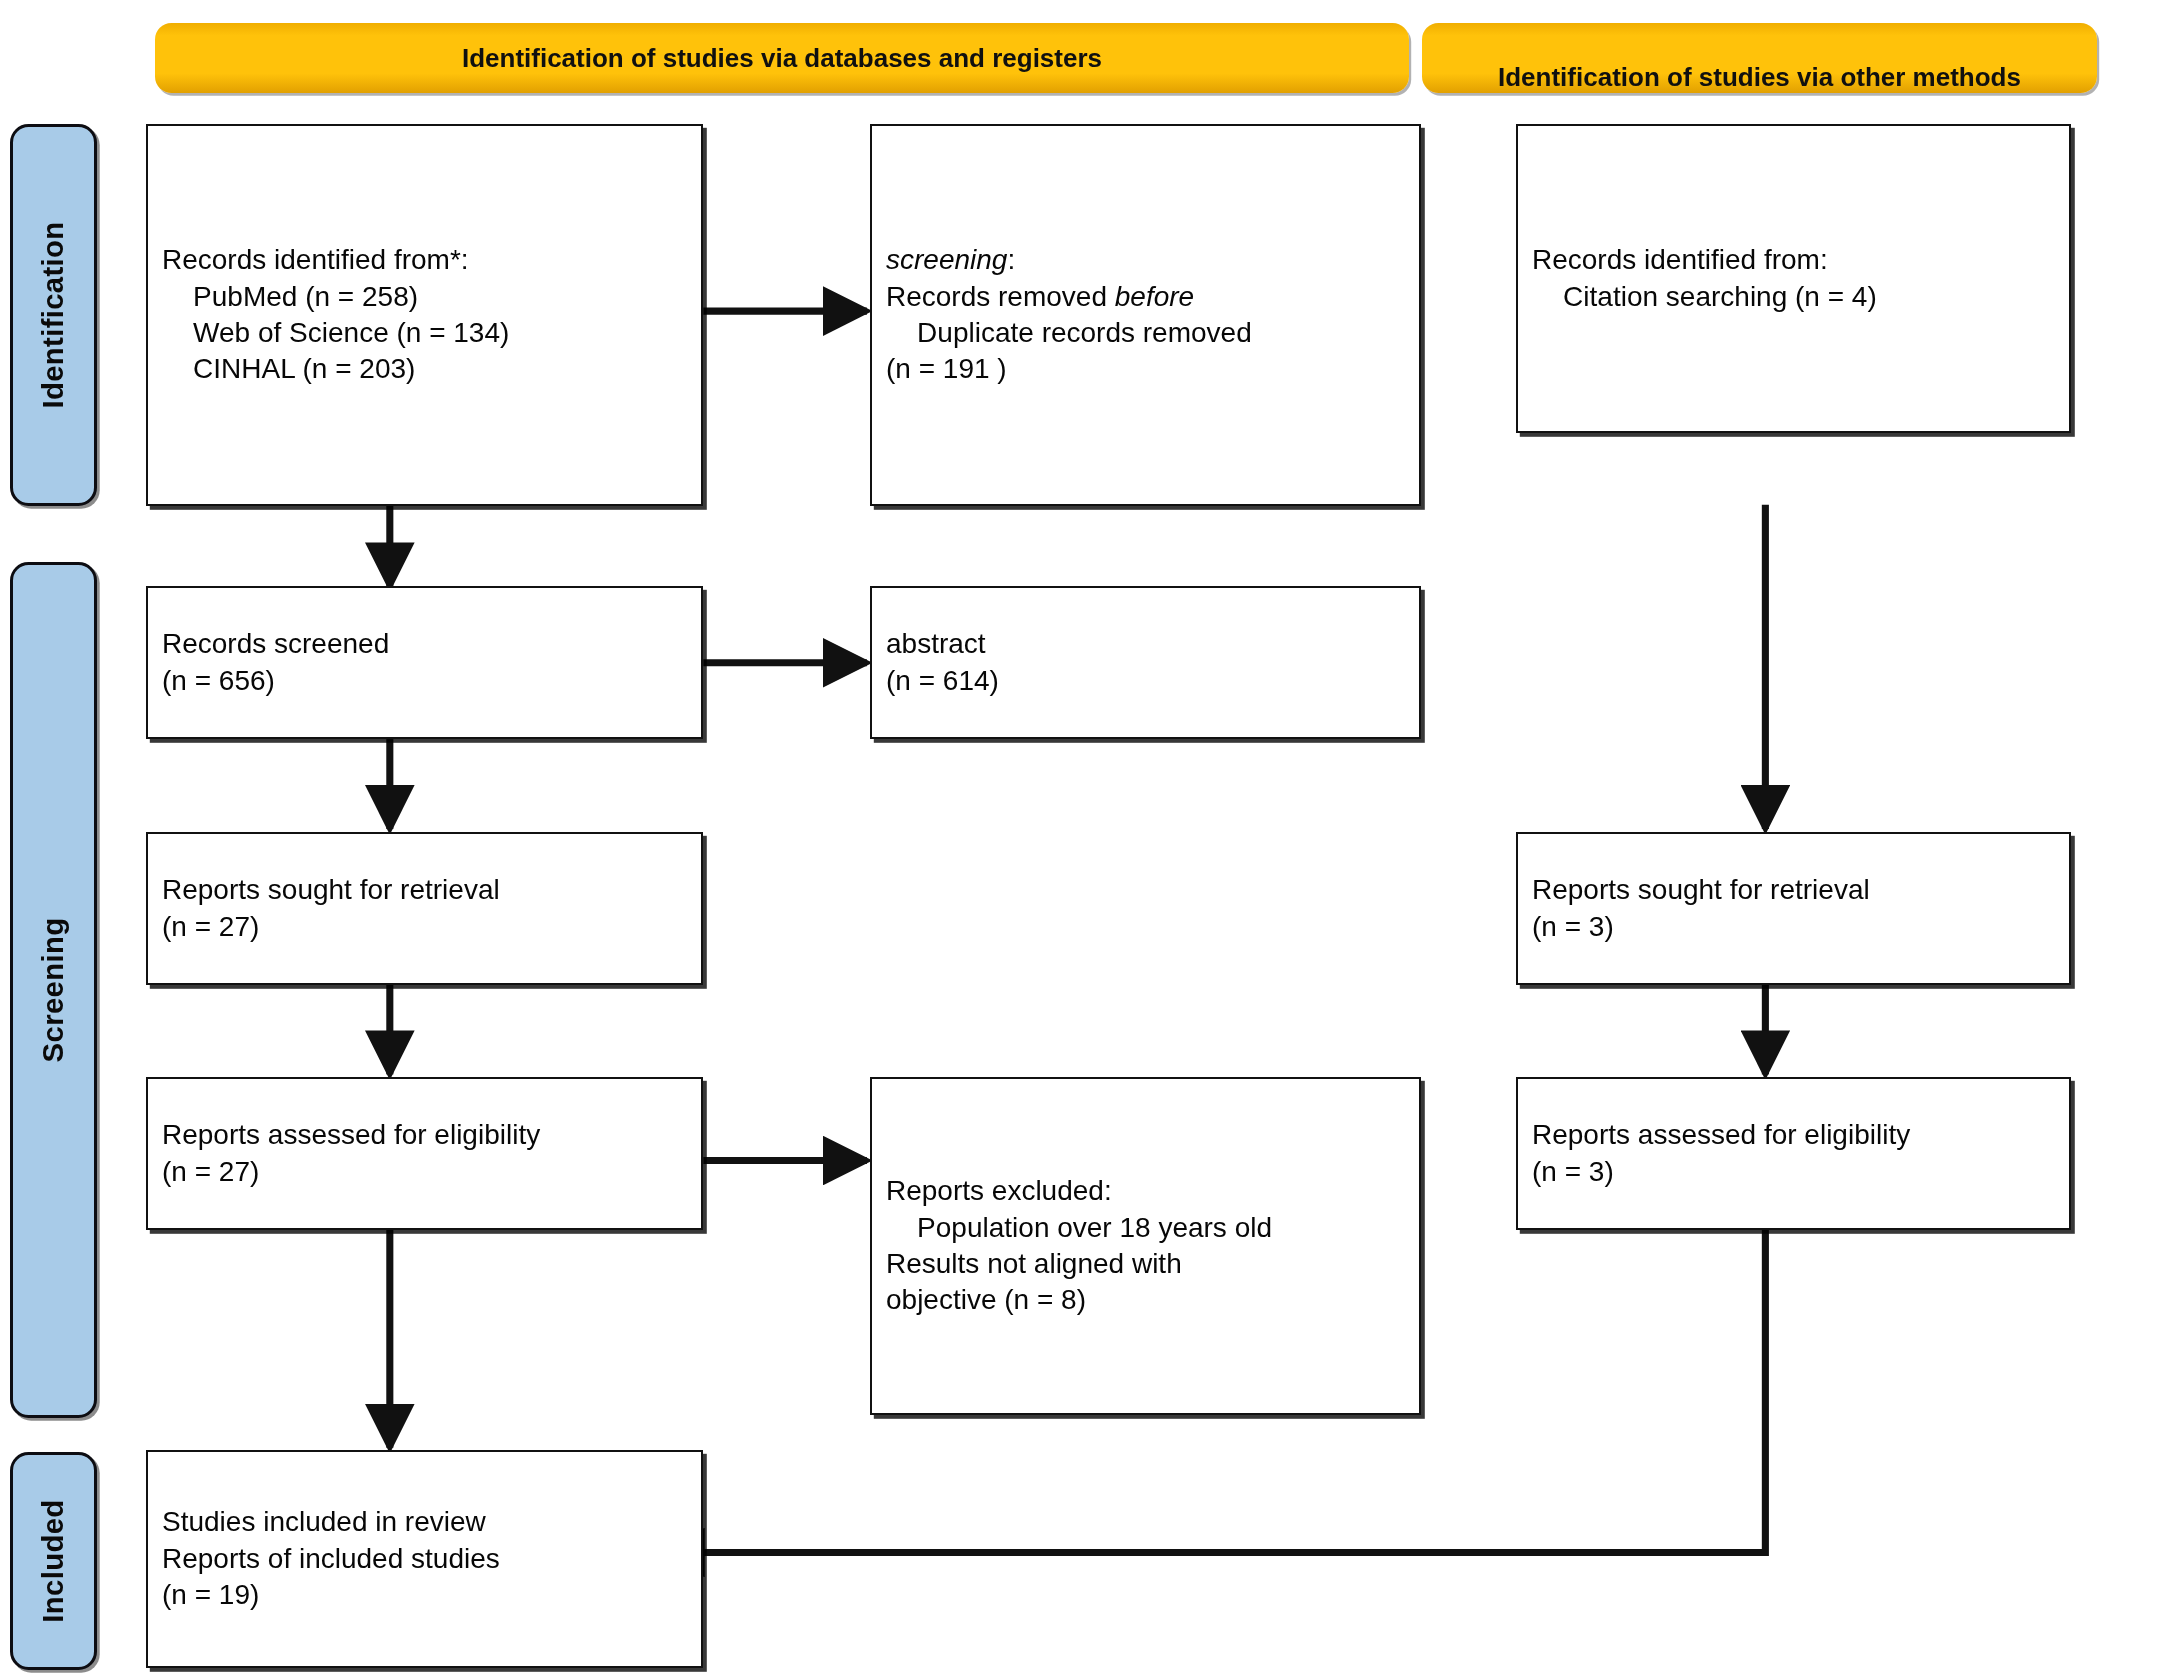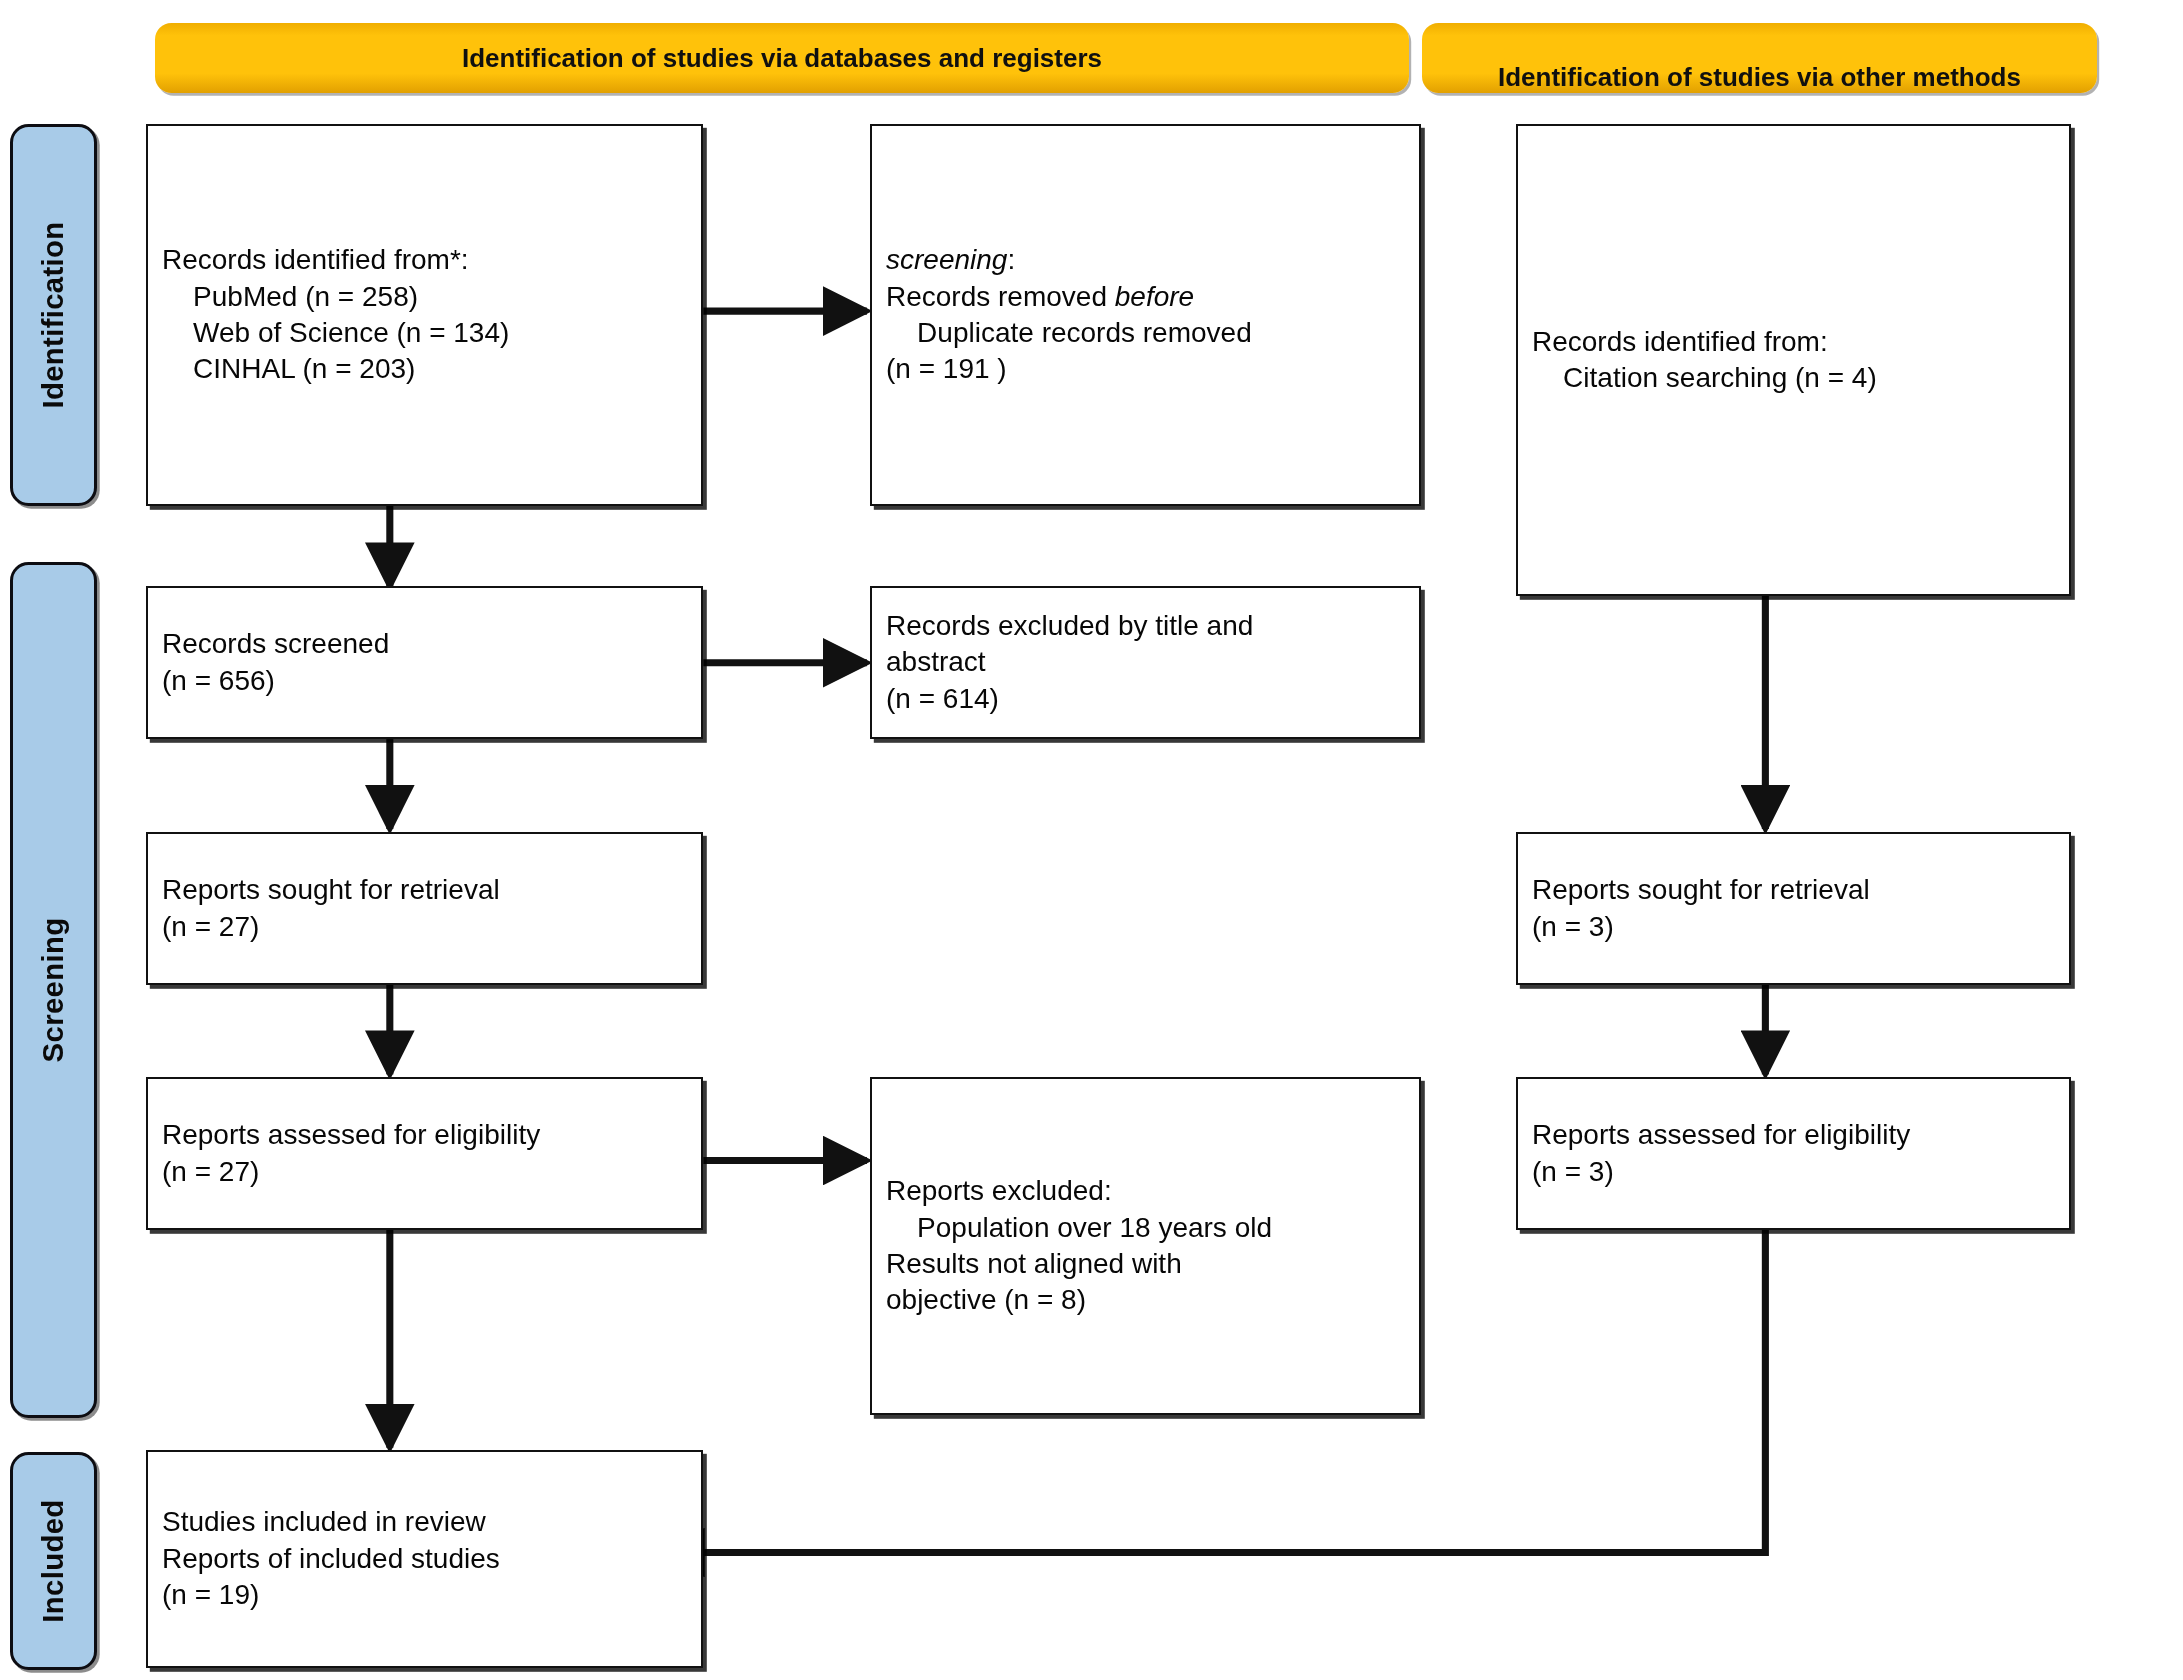--- a/index.html
+++ b/index.html
@@ -156,37 +156,36 @@
 
   <div class="flow-box" style="left:870px; top:124px; width:551px; height:382px;">
     <div class="box-text">
       <span class="ln"><span class="ital">screening</span><span>:</span></span>
       <span class="ln"><span>Records removed </span><span class="ital">before</span></span>
       <span class="ln">    Duplicate records removed</span>
       <span class="ln">(n = 191 )</span>
     </div>
   </div>
 
-  <div class="flow-box" style="left:1516px; top:124px; width:555px; height:472px;">
+  <div class="flow-box" style="left:1516px; top:124px; width:555px; height:309px;">
     <div class="box-text">
       <span class="ln">Records identified from:</span>
       <span class="ln">    Citation searching (n = 4)</span>
     </div>
   </div>
 
   <div class="flow-box" style="left:146px; top:586px; width:557px; height:153px;">
     <div class="box-text">
       <span class="ln">Records screened</span>
       <span class="ln">(n = 656)</span>
     </div>
   </div>
 
   <div class="flow-box" style="left:870px; top:586px; width:551px; height:153px;">
     <div class="box-text">
-      <span class="ln">Records excluded by title and</span>
       <span class="ln">abstract</span>
       <span class="ln">(n = 614)</span>
     </div>
   </div>
 
   <div class="flow-box" style="left:146px; top:832px; width:557px; height:153px;">
     <div class="box-text">
       <span class="ln">Reports sought for retrieval</span>
       <span class="ln">(n = 27)</span>
     </div>

